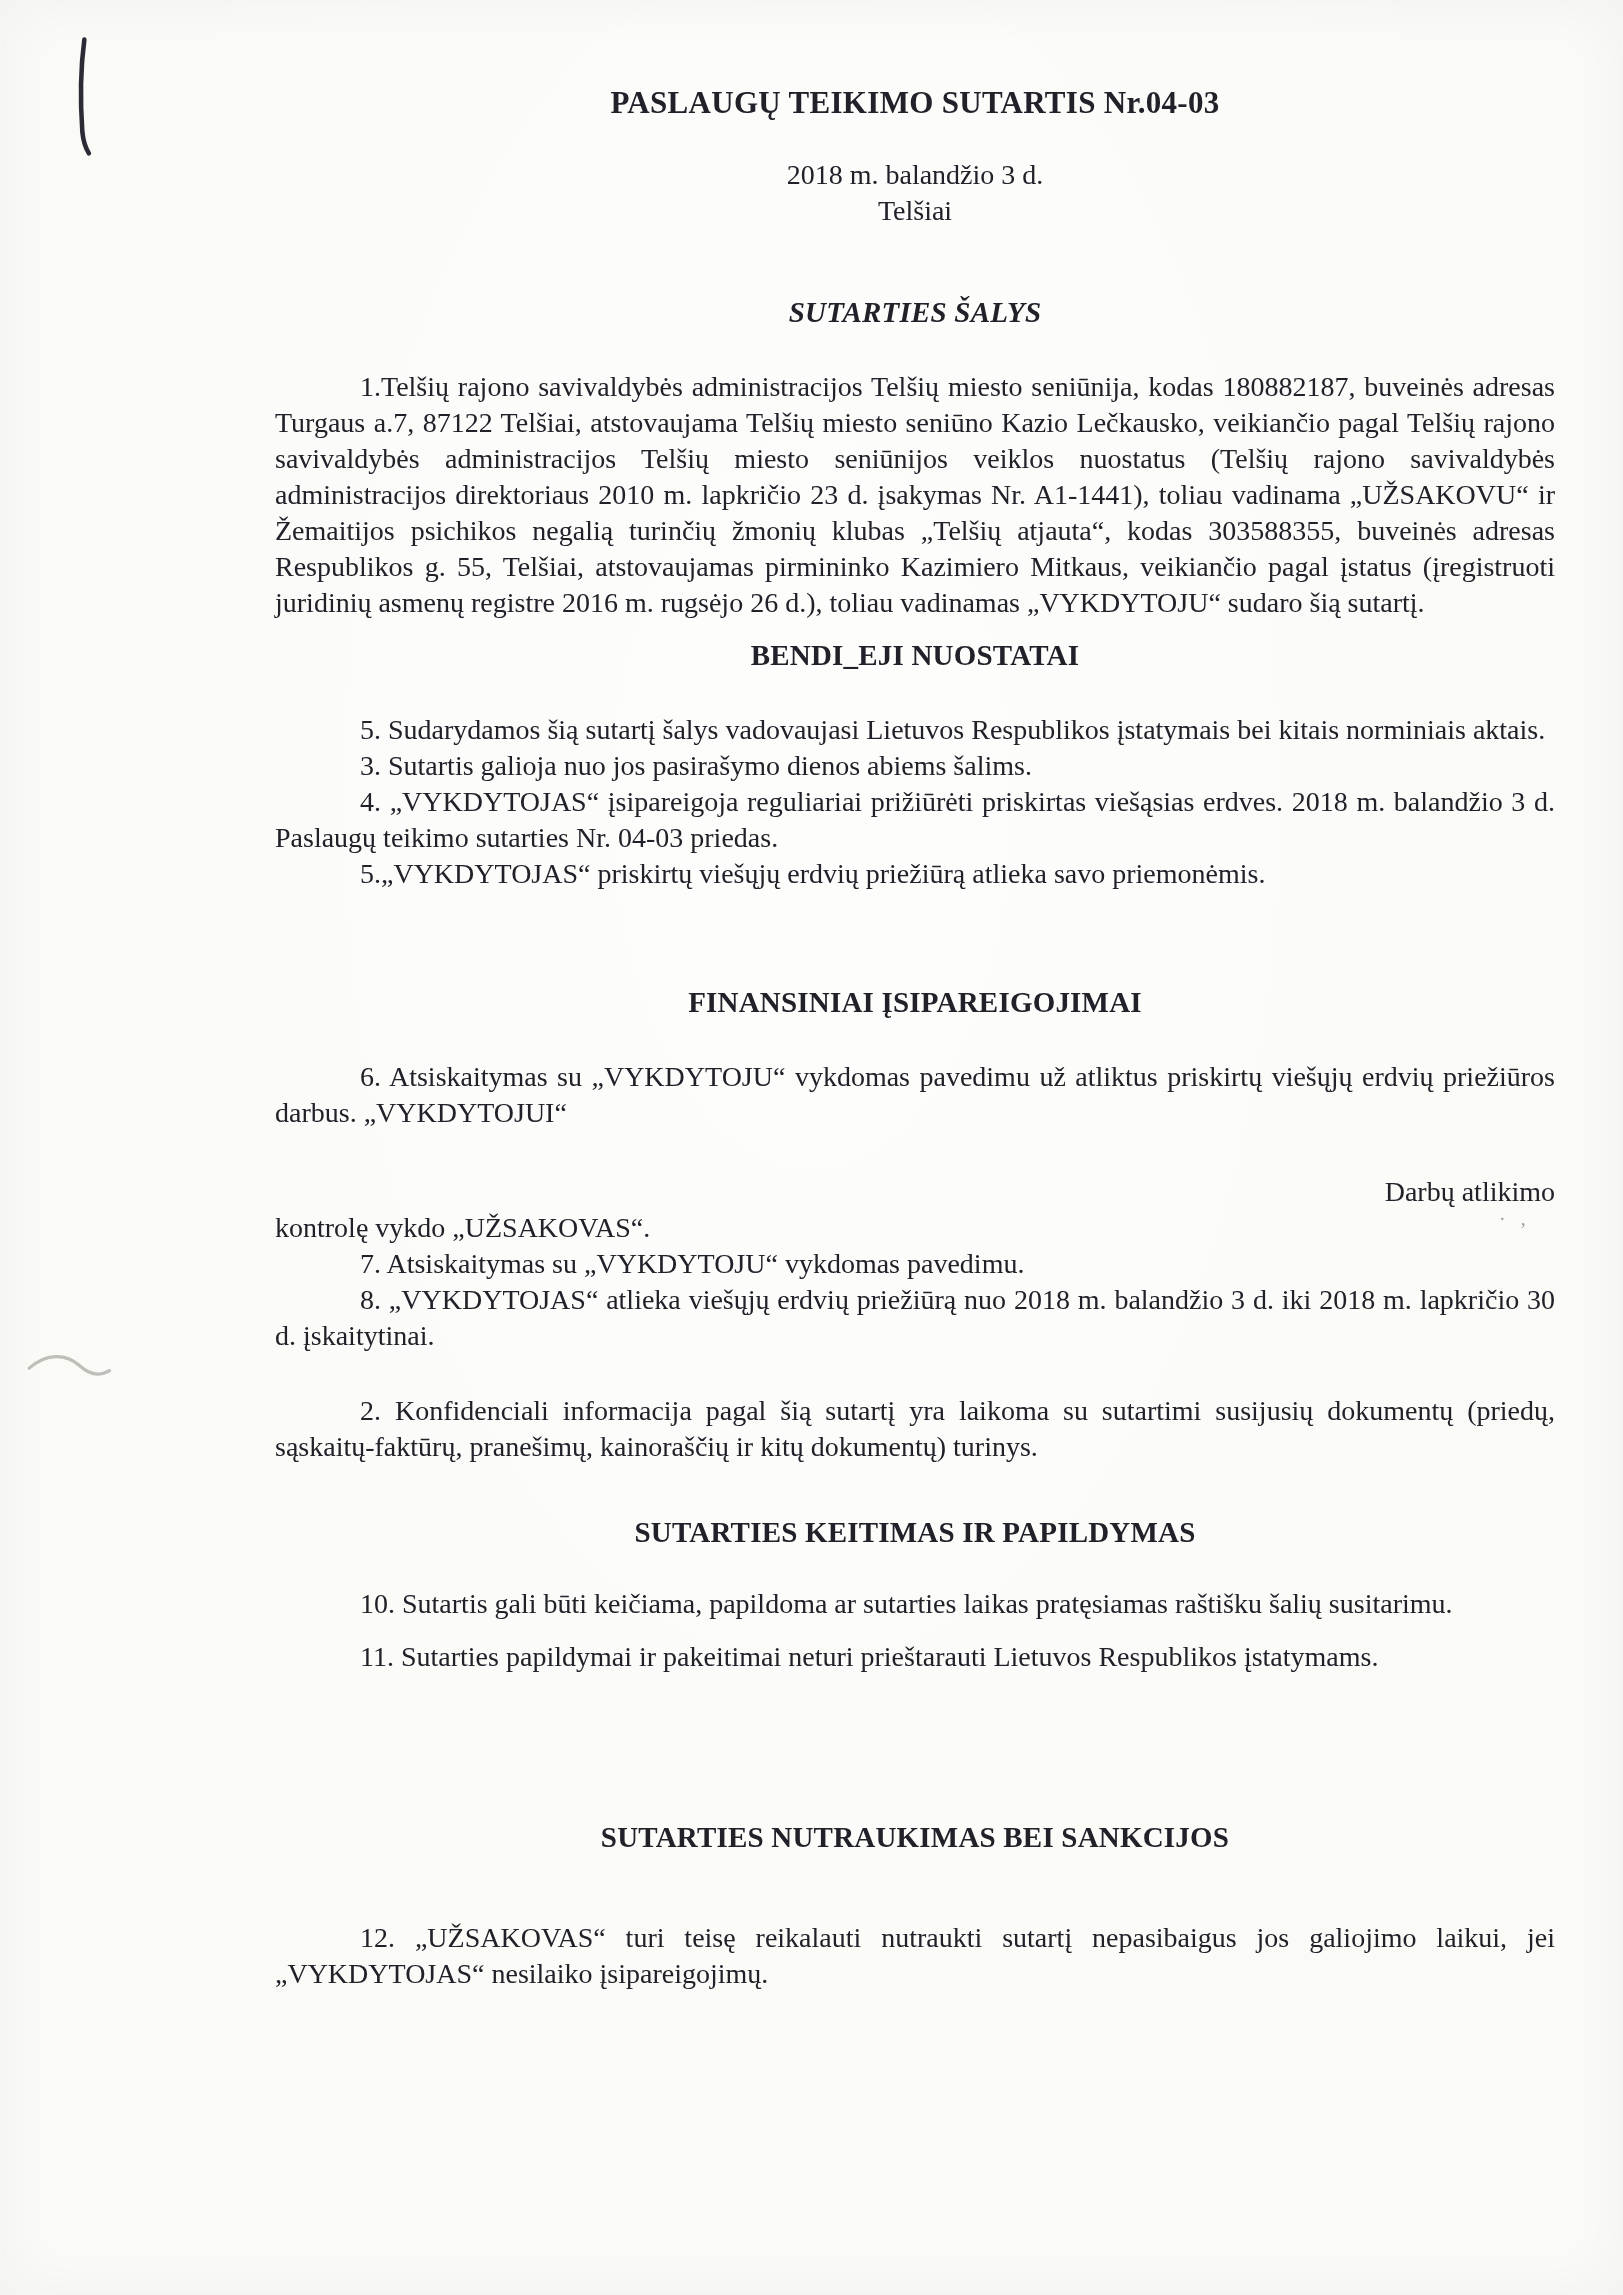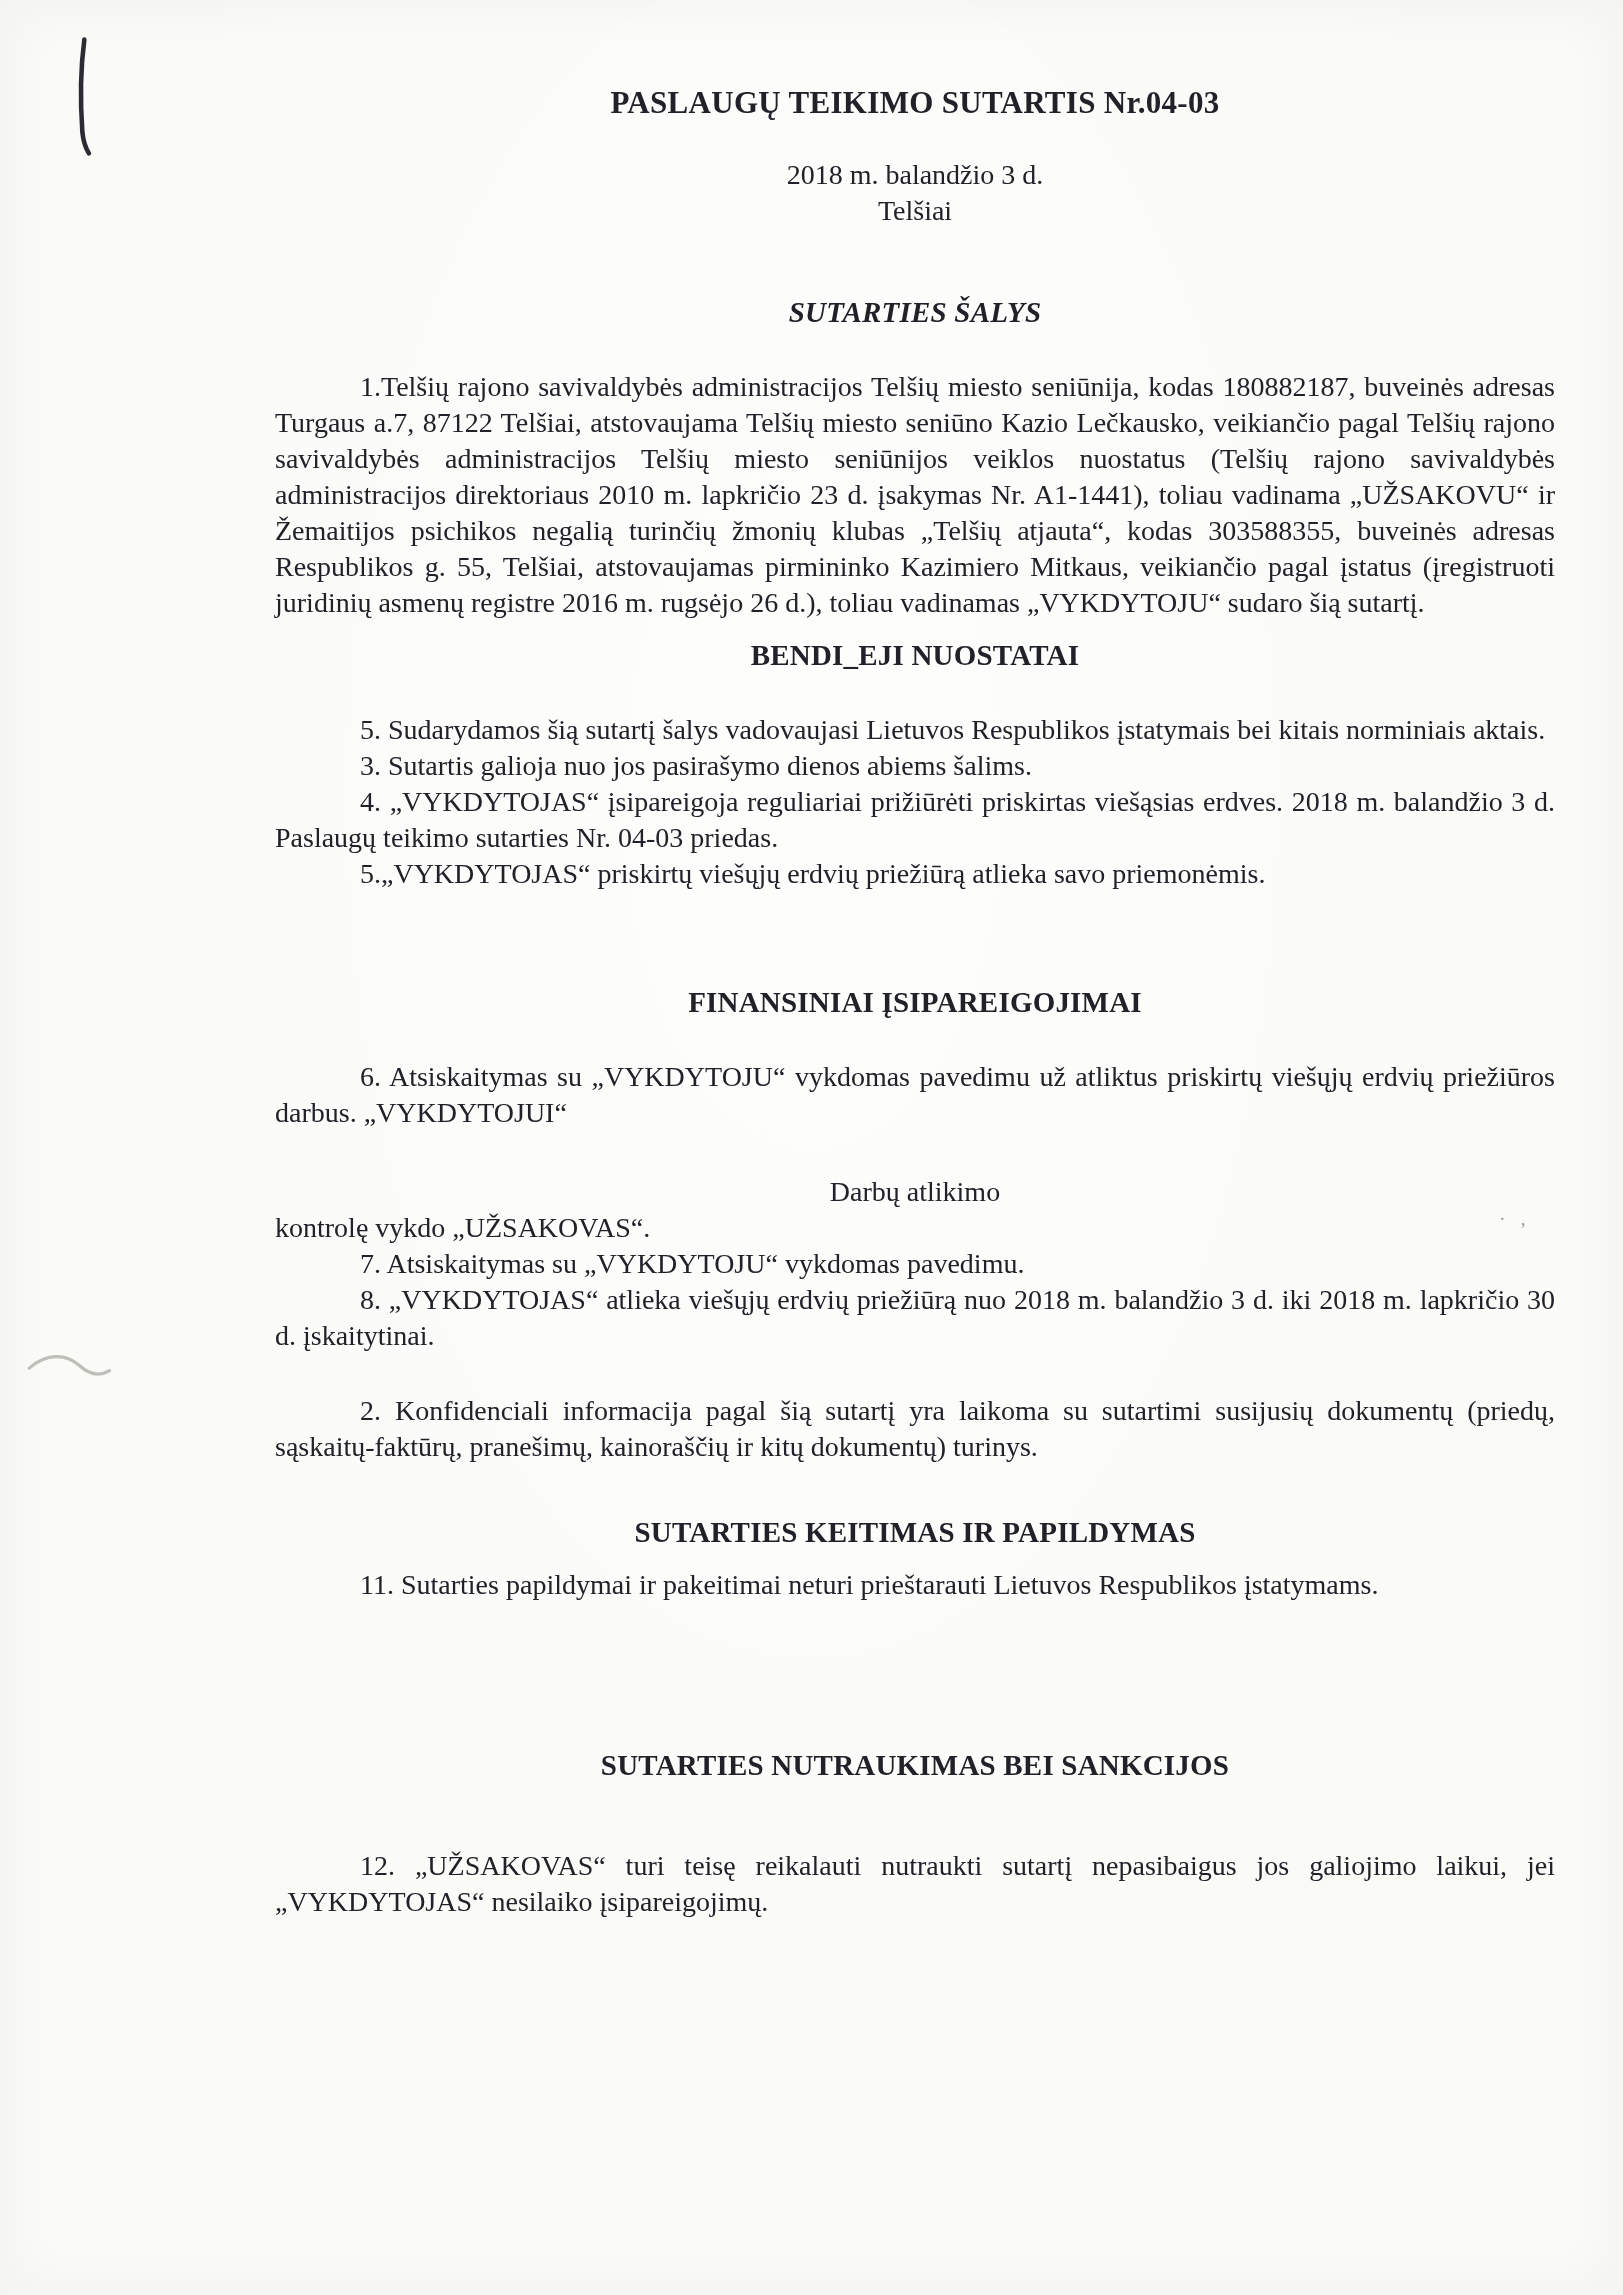--- a/index.html
+++ b/index.html
@@ -41,21 +41,21 @@
   .para {
     font-size: 28px;
     line-height: 36px;
     text-align: justify;
     text-indent: 85px;
   }
   .no-indent { text-indent: 0; }
   .right-line {
     font-size: 28px;
     line-height: 36px;
-    text-align: center;
+    text-align: right;
   }
   .artifact { position: absolute; pointer-events: none; }
   .faint-mark {
     position: absolute;
     color: #9a9aa0;
     font-size: 19.6px;
     letter-spacing: 5.2px;
   }
 </style>
 </head>
@@ -90,19 +90,20 @@
   <div class="heading" style="margin-top:92px;">FINANSINIAI ĮSIPAREIGOJIMAI</div>
   <p class="para" style="margin-top:39px;">6. Atsiskaitymas su „VYKDYTOJU“ vykdomas pavedimu už atliktus priskirtų viešųjų erdvių priežiūros darbus. „VYKDYTOJUI“</p>
   <div class="right-line" style="margin-top:43px;">Darbų atlikimo</div>
   <p class="para no-indent">kontrolę vykdo „UŽSAKOVAS“.</p>
   <p class="para">7. Atsiskaitymas su „VYKDYTOJU“ vykdomas pavedimu.</p>
   <p class="para">8. „VYKDYTOJAS“ atlieka viešųjų erdvių priežiūrą nuo 2018 m. balandžio 3 d. iki 2018 m. lapkričio 30 d. įskaitytinai.</p>
 
   <p class="para" style="margin-top:39px;">2. Konfidenciali informacija pagal šią sutartį yra laikoma su sutartimi susijusių dokumentų (priedų, sąskaitų-faktūrų, pranešimų, kainoraščių ir kitų dokumentų) turinys.</p>
 
   <div class="heading" style="margin-top:49px;">SUTARTIES KEITIMAS IR PAPILDYMAS</div>
+  <p class="para" style="margin-top:36px; margin-left:-33px; text-indent:118px;">10. Sutartis gali būti keičiama, papildoma ar sutarties laikas pratęsiamas raštišku šalių susitarimu.</p>
   <p class="para" style="margin-top:16.4px;">11. Sutarties papildymai ir pakeitimai neturi prieštarauti Lietuvos Respublikos įstatymams.</p>
 
   <div class="heading" style="margin-top:144px;">SUTARTIES NUTRAUKIMAS BEI SANKCIJOS</div>
   <p class="para" style="margin-top:65px;">12. „UŽSAKOVAS“ turi teisę reikalauti nutraukti sutartį nepasibaigus jos galiojimo laikui, jei „VYKDYTOJAS“ nesilaiko įsipareigojimų.</p>
 
 </div>
 
 
 </body></html>

